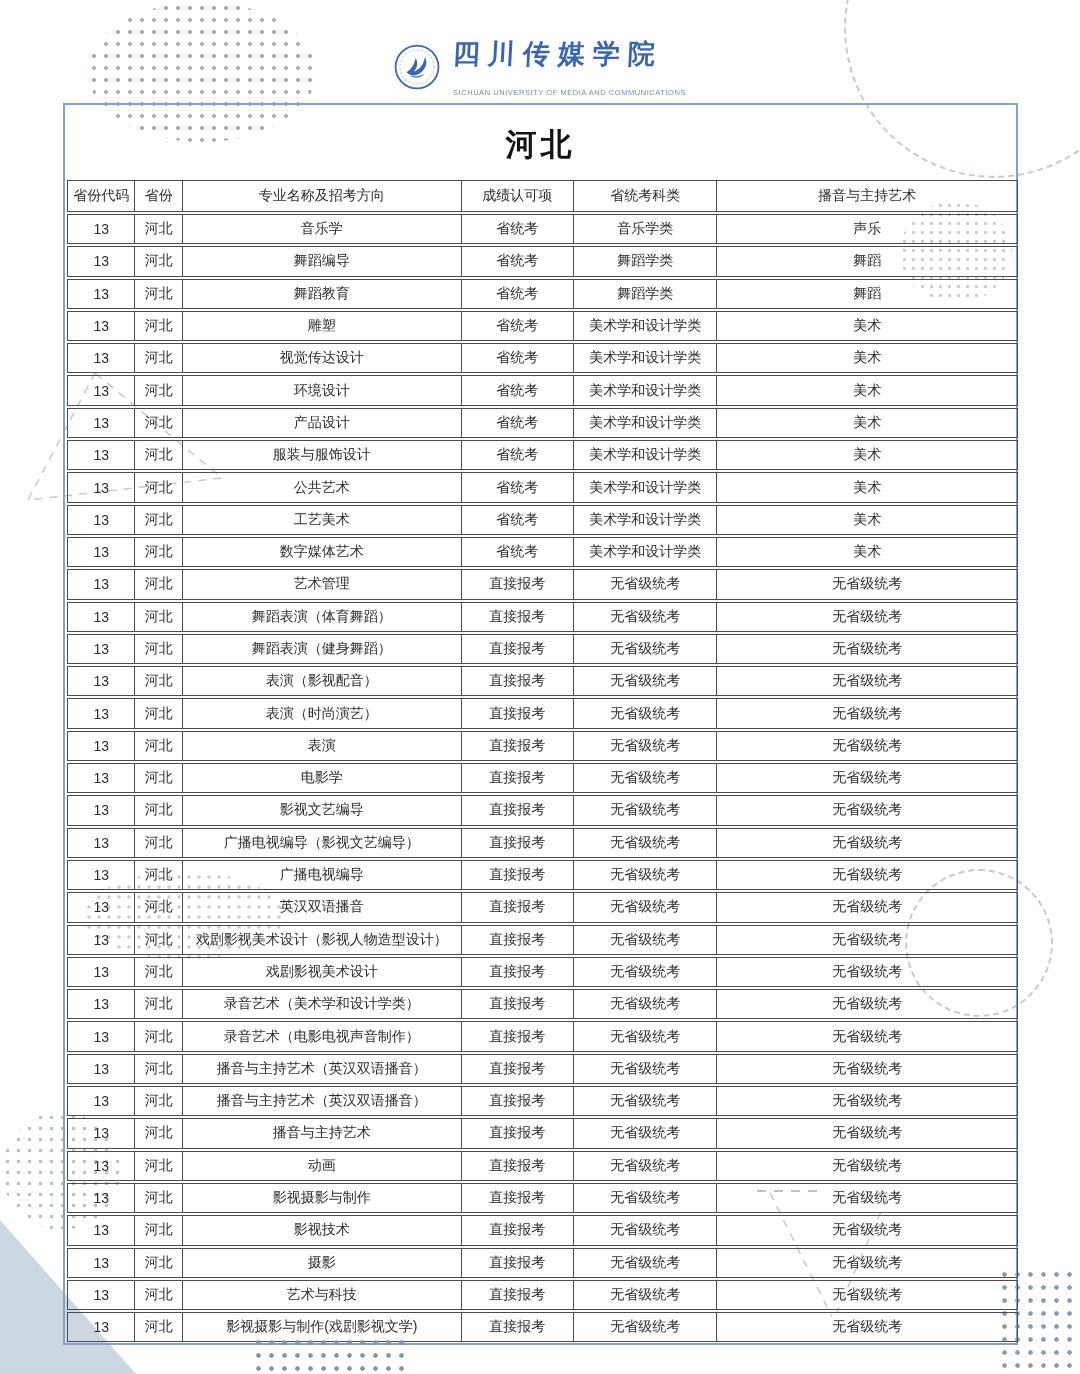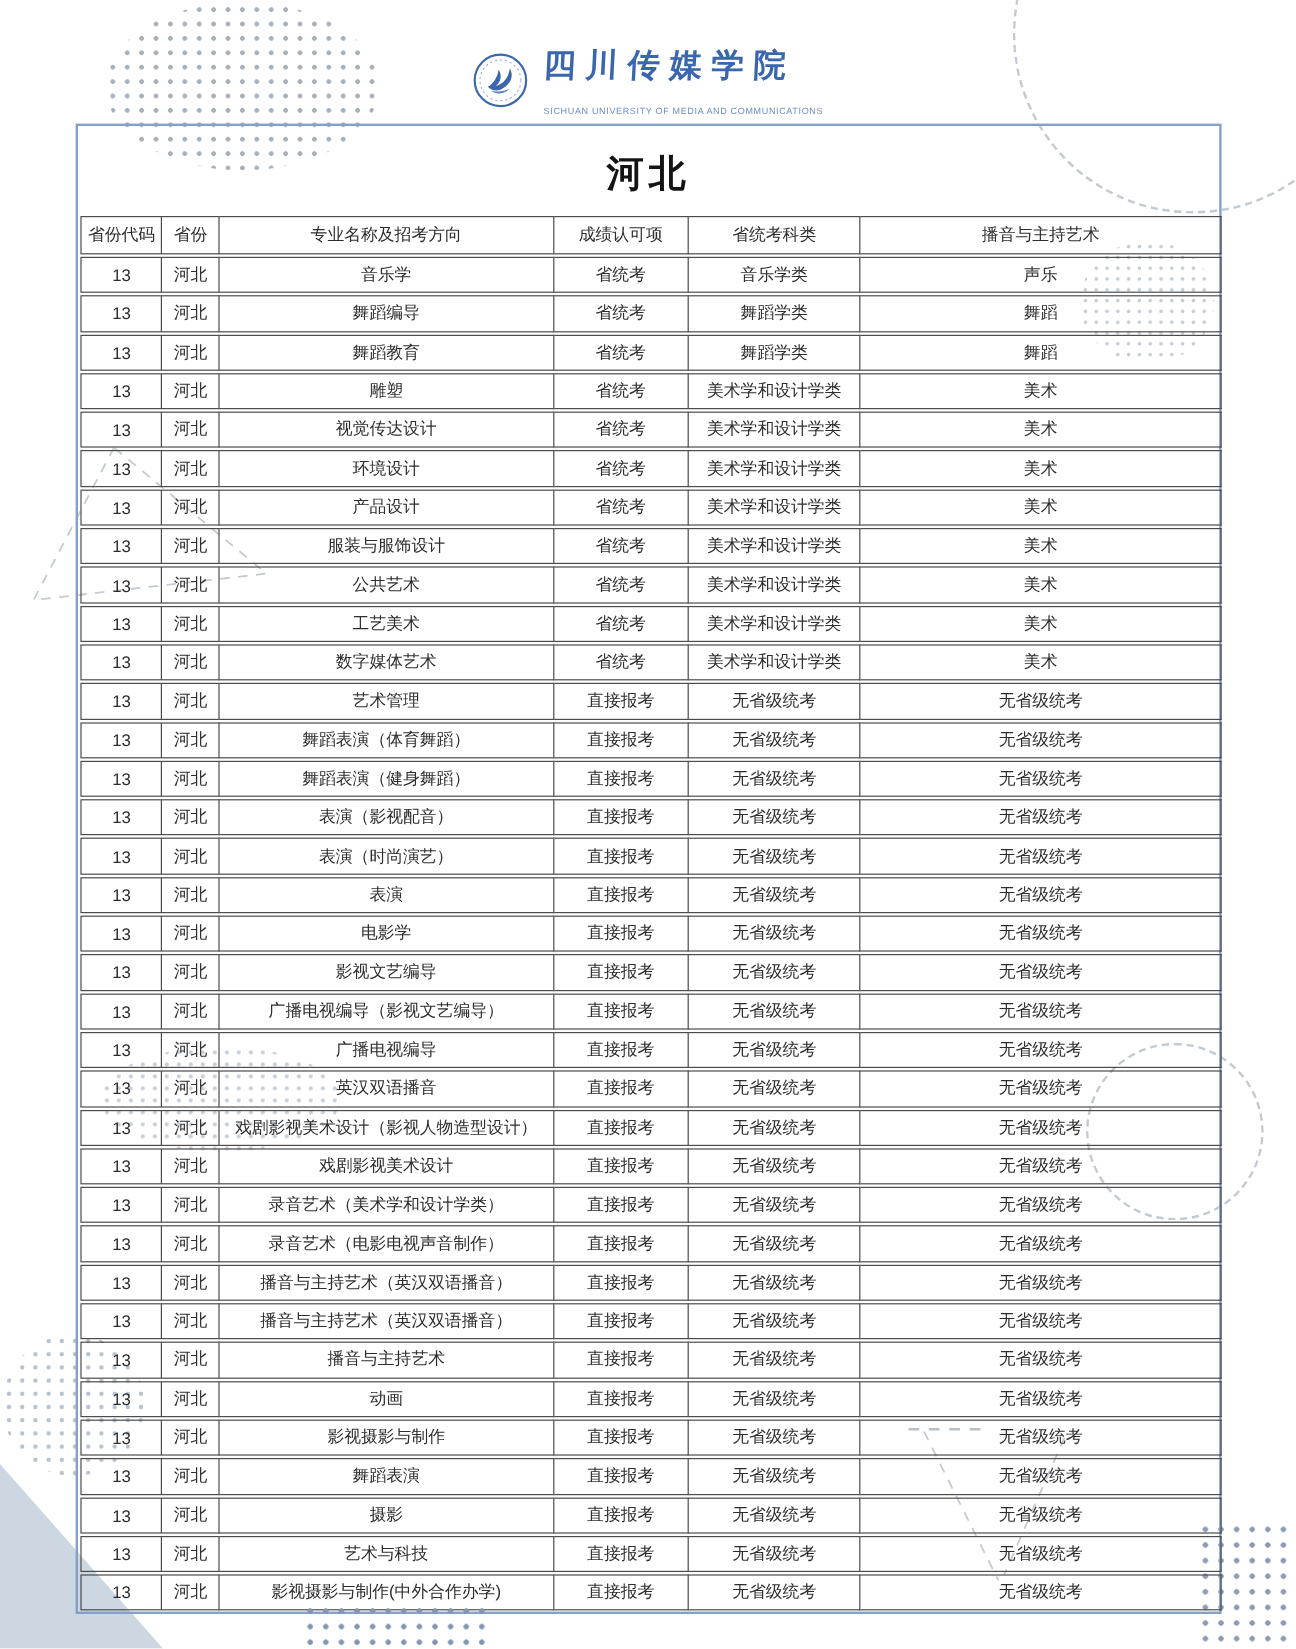--- a/index.html
+++ b/index.html
@@ -362,21 +362,21 @@
         <td>13</td>
         <td>河北</td>
         <td>影视摄影与制作</td>
         <td>直接报考</td>
         <td>无省级统考</td>
         <td>无省级统考</td>
       </tr>
       <tr>
         <td>13</td>
         <td>河北</td>
-        <td>舞蹈表演</td>
+        <td>影视技术</td>
         <td>直接报考</td>
         <td>无省级统考</td>
         <td>无省级统考</td>
       </tr>
       <tr>
         <td>13</td>
         <td>河北</td>
         <td>摄影</td>
         <td>直接报考</td>
         <td>无省级统考</td>
@@ -386,19 +386,19 @@
         <td>13</td>
         <td>河北</td>
         <td>艺术与科技</td>
         <td>直接报考</td>
         <td>无省级统考</td>
         <td>无省级统考</td>
       </tr>
       <tr>
         <td>13</td>
         <td>河北</td>
-        <td>影视摄影与制作(中外合作办学)</td>
+        <td>影视摄影与制作(戏剧影视文学)</td>
         <td>直接报考</td>
         <td>无省级统考</td>
         <td>无省级统考</td>
       </tr>
     </tbody>
 </table>
 
 </body></html>

